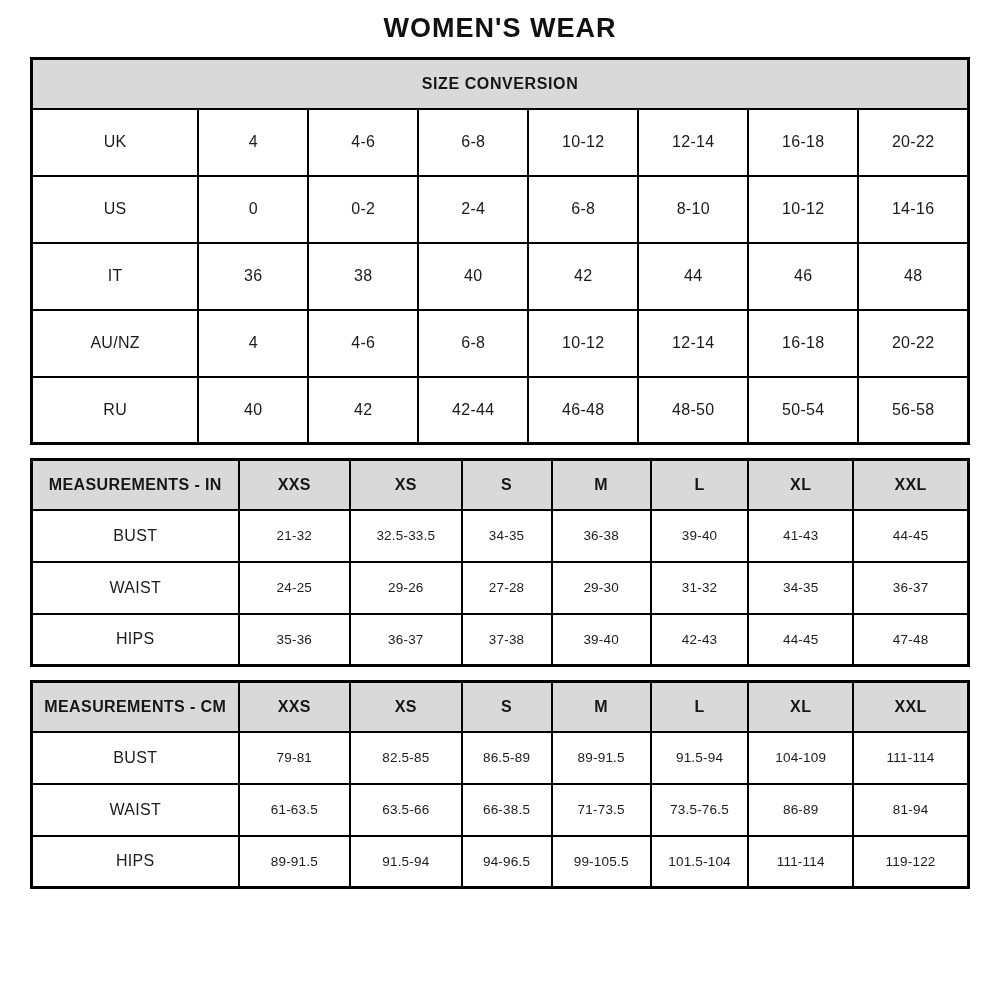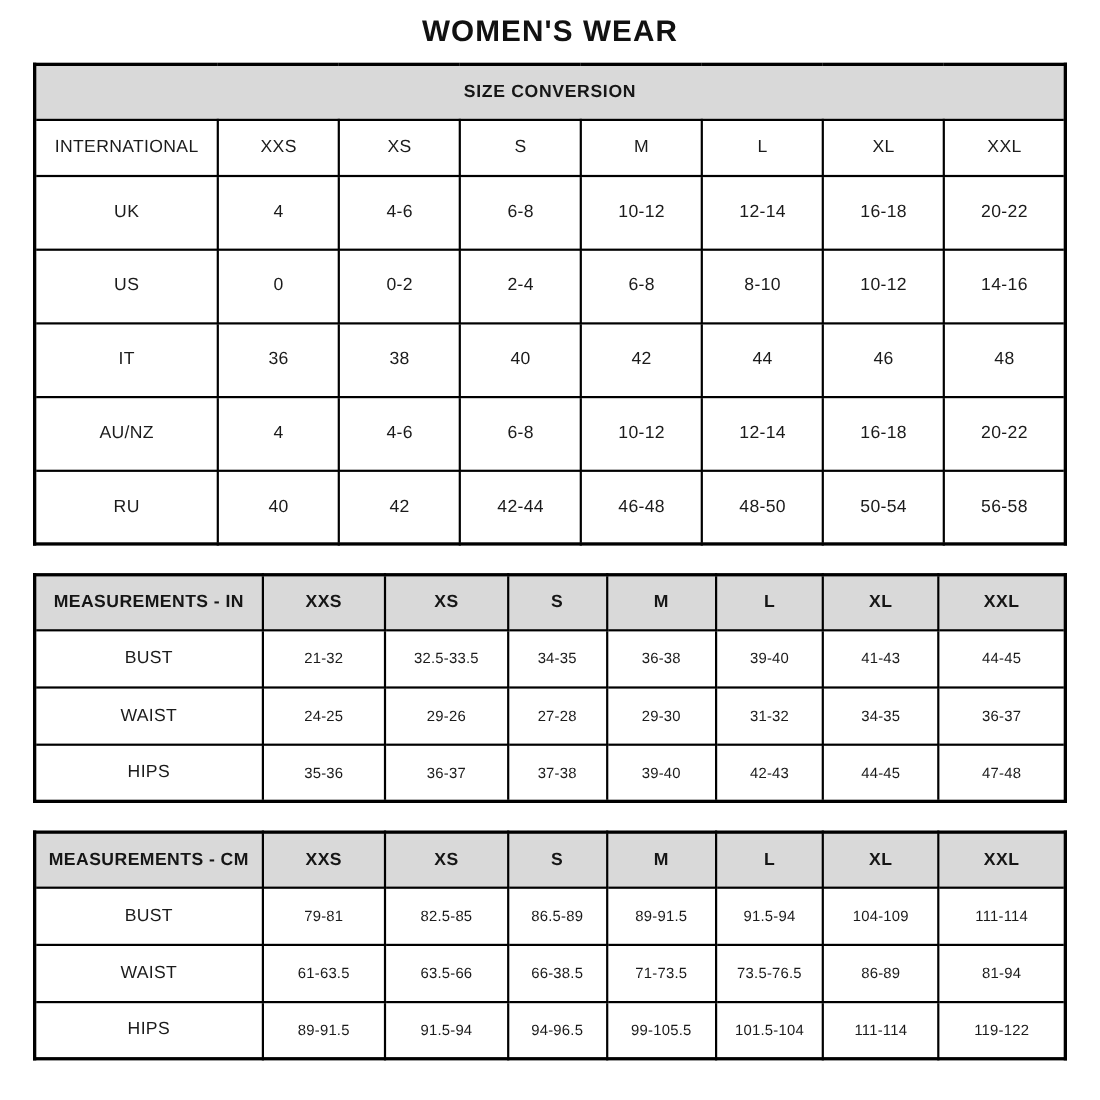--- a/index.html
+++ b/index.html
@@ -19,21 +19,21 @@
     height:57px;
     display:flex; align-items:center; justify-content:center;
     font-size:27px; font-weight:bold; letter-spacing:1px;
     color:#111111;
   }
   table{
     width:100%;
     border-collapse:collapse;
     table-layout:fixed;
   }
-  .tbl{ border:3px solid var(--border); margin-bottom:25px;padding-left:16px; }
+  .tbl{ border:3px solid var(--border); margin-bottom:13px;padding-left:16px; }
   th,td{
     border:2px solid var(--border);
     text-align:center; vertical-align:middle;
     font-weight:normal; color:var(--text);
     padding:0 2px;
     overflow:hidden;
   }
   
   .tbl1 .banner{
     background:var(--header-bg);
@@ -66,30 +66,20 @@
         <col style="width:11.74%">
       <col style="width:11.74%">
         <col style="width:11.74%">
         <col style="width:11.74%">
         <col style="width:11.76%">
     </colgroup>
     <thead>
       <tr>
         <th class="banner" colspan="8">SIZE CONVERSION</th>
       </tr>
-      <tr class="cols">
-          <th>INTERNATIONAL</th>
-          <th>XXS</th>
-          <th>XS</th>
-          <th>S</th>
-          <th>M</th>
-          <th>L</th>
-          <th>XL</th>
-          <th>XXL</th>
-        </tr>
     </thead>
     <tbody>
         <tr>
           <th>UK</th>
           <td>4</td>
           <td>4-6</td>
           <td>6-8</td>
           <td>10-12</td>
           <td>12-14</td>
           <td>16-18</td>

